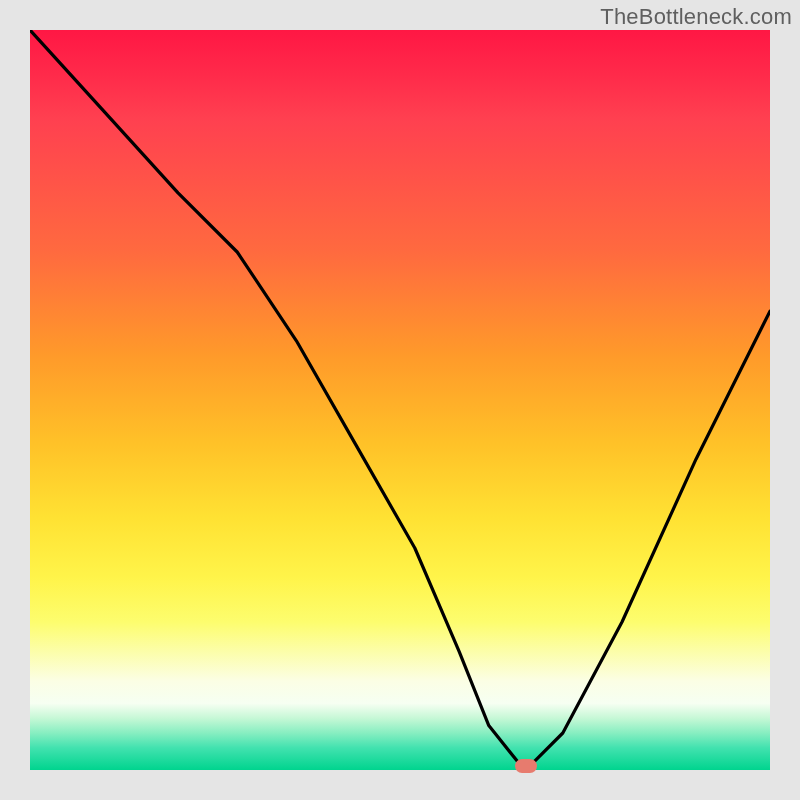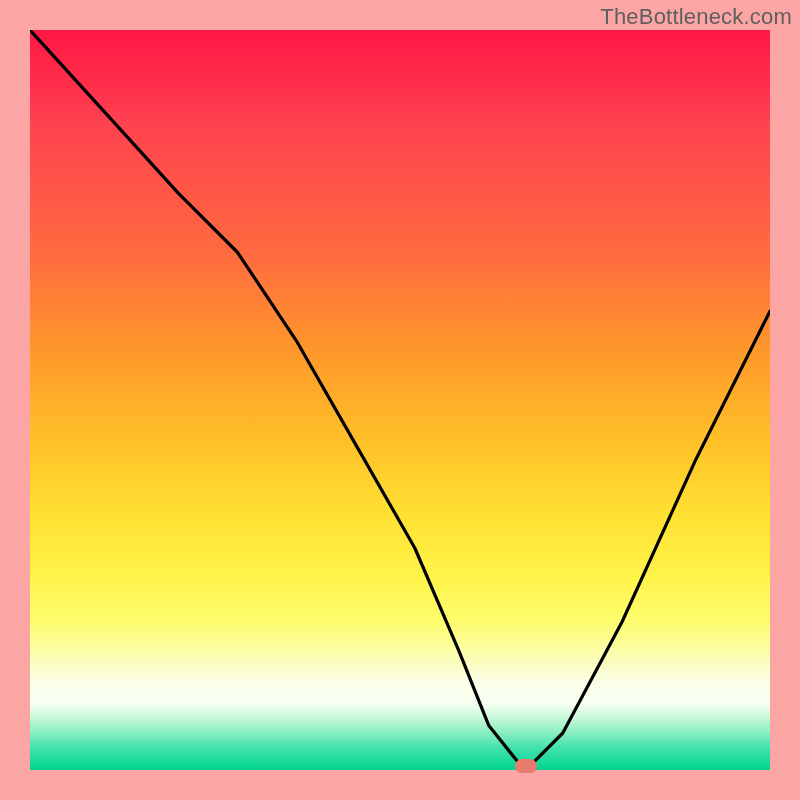--- a/index.html
+++ b/index.html
@@ -8,21 +8,21 @@
     width: 800px;
     height: 800px;
     background: #000;
     overflow: hidden;
     font-family: Arial, Helvetica, sans-serif;
   }
   .outer {
     position: relative;
     width: 800px;
     height: 800px;
-    background: #fca5a5;
+    background: #e5e5e5;
   }
   .watermark {
     position: absolute;
     top: 4px;
     right: 8px;
     color: #5f5f5f;
     font-size: 22px;
     font-weight: 500;
     letter-spacing: 0.2px;
     z-index: 20;

